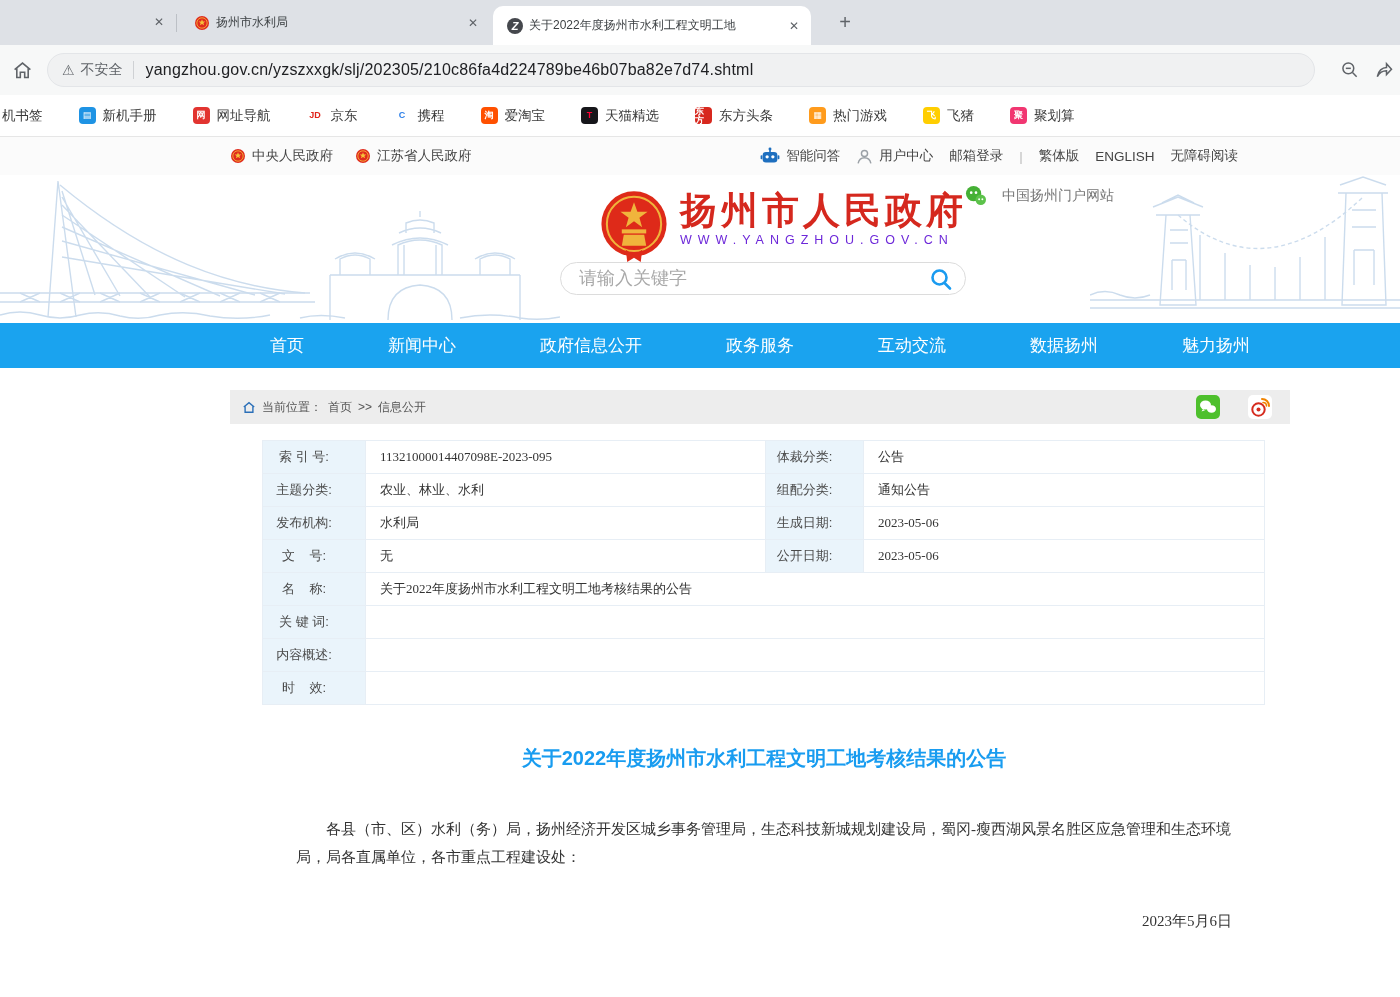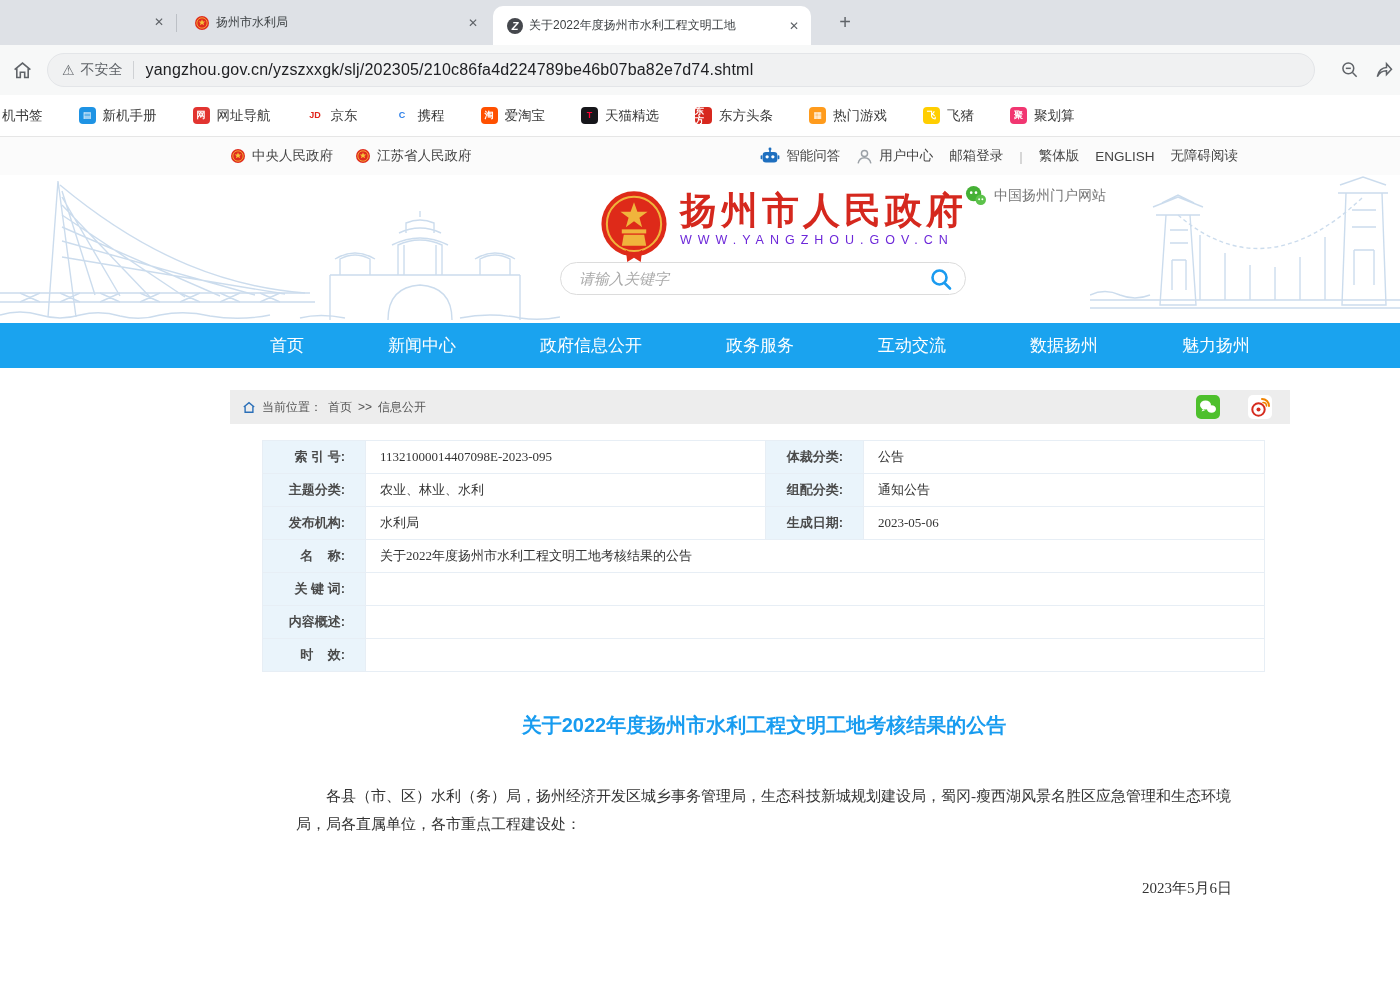--- a/index.html
+++ b/index.html
@@ -48,46 +48,46 @@
   .govbar-right span { cursor:pointer; }
   .gb-divider { color:#bbb; cursor:default; }
 
   
   .header { position:relative; height:148px; background:#fff; overflow:hidden; }
   .header-art { position:absolute; top:0; pointer-events:none; opacity:.85; }
   .logo-row { position:absolute; left:600px; top:15px; display:flex; align-items:flex-start; }
   .site-name { font-size:37px; font-weight:bold; color:var(--brand-red); letter-spacing:4px; line-height:1.15;
                font-family:Liberation Sans, sans-serif; }
   .site-url { font-size:12.5px; color:#6d28d9; letter-spacing:6px; margin-top:0; }
-  .portal { position:absolute; left:965px; top:10px; display:flex; align-items:center; gap:8px; font-size:14px; color:#757575; }
+  .portal { position:absolute; left:965px; top:10px; display:flex; align-items:center; gap:16px; font-size:14px; color:#757575; }
   .search-wrap { position:absolute; left:560px; top:87px; width:406px; height:33px; border:1px solid #dcdcdc;
                  border-radius:17px; background:#fff; display:flex; align-items:center; padding:0 12px 0 18px; }
-  .search-input { flex:1; border:none; outline:none; font-size:15px; color:#737373; background:transparent;font-style:italic; }
+  .search-input { flex:1; border:none; outline:none; font-size:18px; color:#737373; background:transparent; }
   .search-input::placeholder { color:#a9a9a9; }
 
   
   .nav { height:45px; background:var(--nav-blue); }
   .nav-in { width:1060px; margin-left:230px; height:45px; display:flex; align-items:center;
             justify-content:space-between; padding:0 40px; }
   .nav-item { color:#fff; font-size:17px; text-decoration:none; cursor:pointer; white-space:nowrap; }
 
   
   .main { background:#fff; }
   .container { width:1060px; margin-left:230px; }
   .breadcrumb { margin-top:22px; height:34px; background:var(--breadcrumb-bg); display:flex; align-items:center;
                 padding:0 18px 0 12px; font-size:12px; color:#555; }
   .crumb-txt { margin-left:6px; }
   .crumb-link { cursor:pointer; }
   .bc-icons { margin-left:auto; display:flex; align-items:center; gap:28px; }
 
   table.meta { margin:16px auto 0 32px; width:1003px; border-collapse:collapse; font-size:13px;
                font-family:"Liberation Serif","DejaVu Serif",serif; }
   table.meta th, table.meta td { border:1px solid #e7eef5; height:33px; font-weight:normal; }
-  table.meta th { background:var(--meta-label-bg); color:#4a4a4a; text-align:right; padding-right:20px;
-                  white-space:pre; font-family:"Liberation Sans","DejaVu Sans",sans-serif; font-size:13px;font-weight:bold; }
+  table.meta th { background:var(--meta-label-bg); color:#4a4a4a; padding-right:20px;
+                  white-space:pre; font-family:"Liberation Sans","DejaVu Sans",sans-serif; font-size:13px; }
   table.meta td { color:#333; text-align:left; padding-left:14px; }
 
   .article { padding:0 58px 0 66px; font-family:"Liberation Serif","DejaVu Serif",serif; }
   .article-title { margin-top:40px; text-align:center; font-size:20px; font-weight:bold; color:var(--article-blue);
                    font-family:"Liberation Sans","DejaVu Sans",sans-serif; }
   .article p.body { margin-top:14px; font-size:15px; line-height:1.85; color:#333; text-indent:2em; }
   .article p.first { margin-top:44px; }
   .article .date { margin-top:40px; text-align:right; font-size:15px; color:#333; padding-right:0; }
 
   svg { display:block; }
@@ -376,20 +376,26 @@
             <td>通知公告</td>
           </tr>
 
           <tr>
             <th>发布机构:</th>
             <td>水利局</td>
             <th>生成日期:</th>
             <td>2023-05-06</td>
           </tr>
 
+          <tr>
+            <th>文    号:</th>
+            <td>无</td>
+            <th>公开日期:</th>
+            <td>2023-05-06</td>
+          </tr>
         </tbody>
       <tbody>
 
           <tr>
             <th>名    称:</th>
             <td colspan="3">关于2022年度扬州市水利工程文明工地考核结果的公告</td>
           </tr>
 
           <tr>
             <th>关 键 词:</th>

